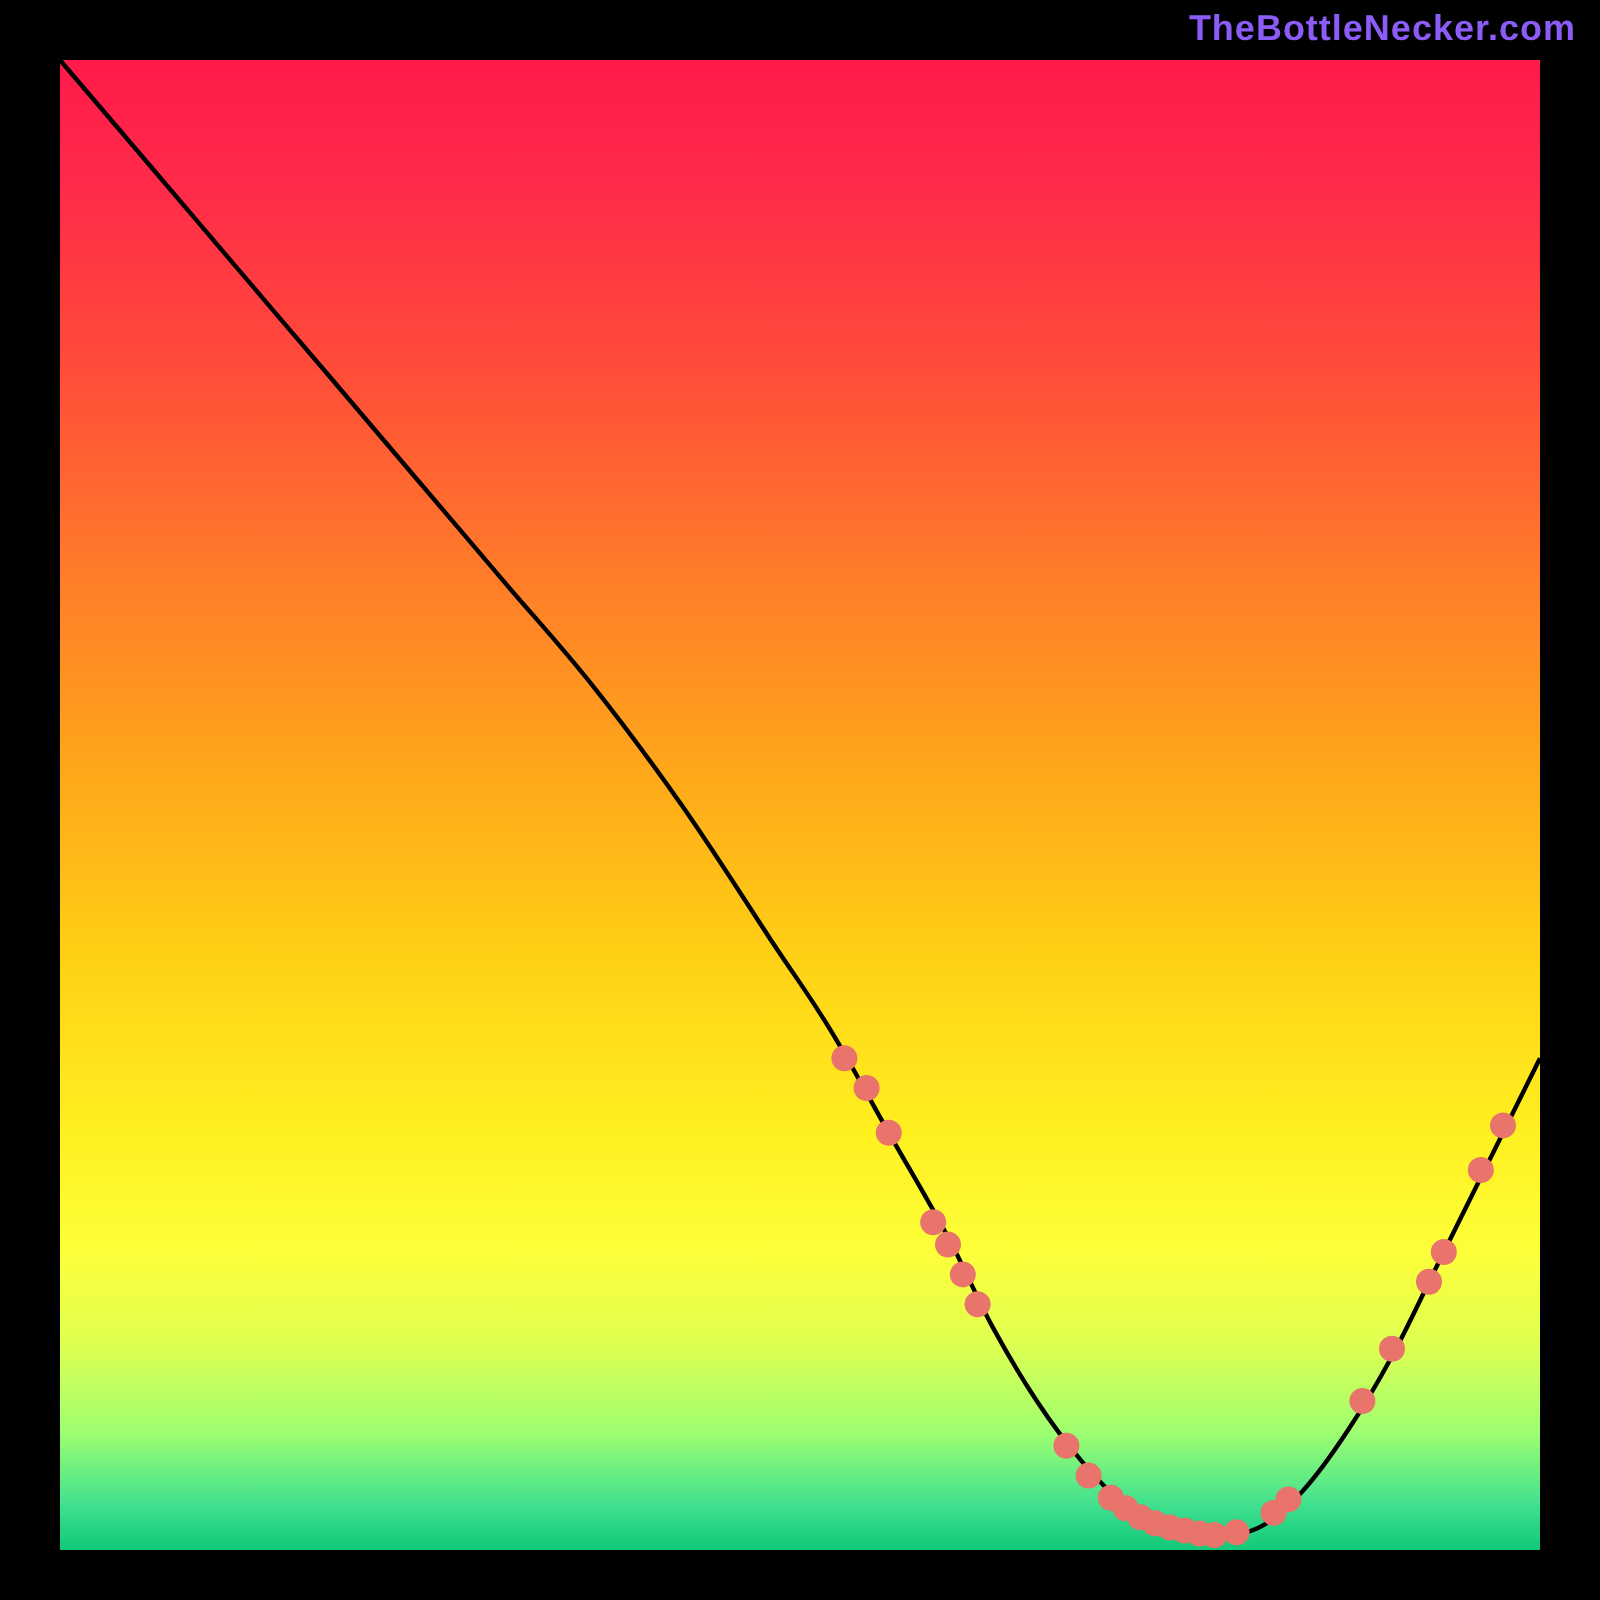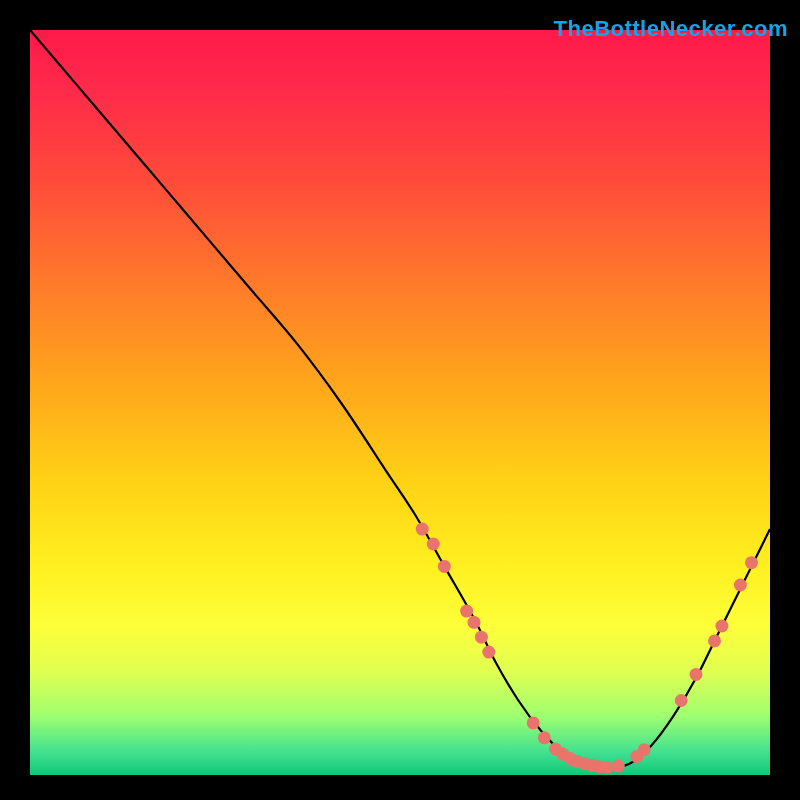--- a/index.html
+++ b/index.html
@@ -6,24 +6,24 @@
   body {
     width: 800px;
     height: 800px;
     background: #000;
     position: relative;
     font-family: Arial, sans-serif;
     overflow: hidden;
   }
   .watermark {
     position: absolute;
-    top: 16px;
+    top: 4px;
     right: 12px;
-    color: #0ea5e9;
-    font-size: 22px;
+    color: #8b5cf6;
+    font-size: 18px;
     font-weight: bold;
     letter-spacing: 0.5px;
     z-index: 10;
   }
   .plot-area {
     position: absolute;
     left: 30px;
     top: 30px;
     width: 740px;
     height: 745px;

